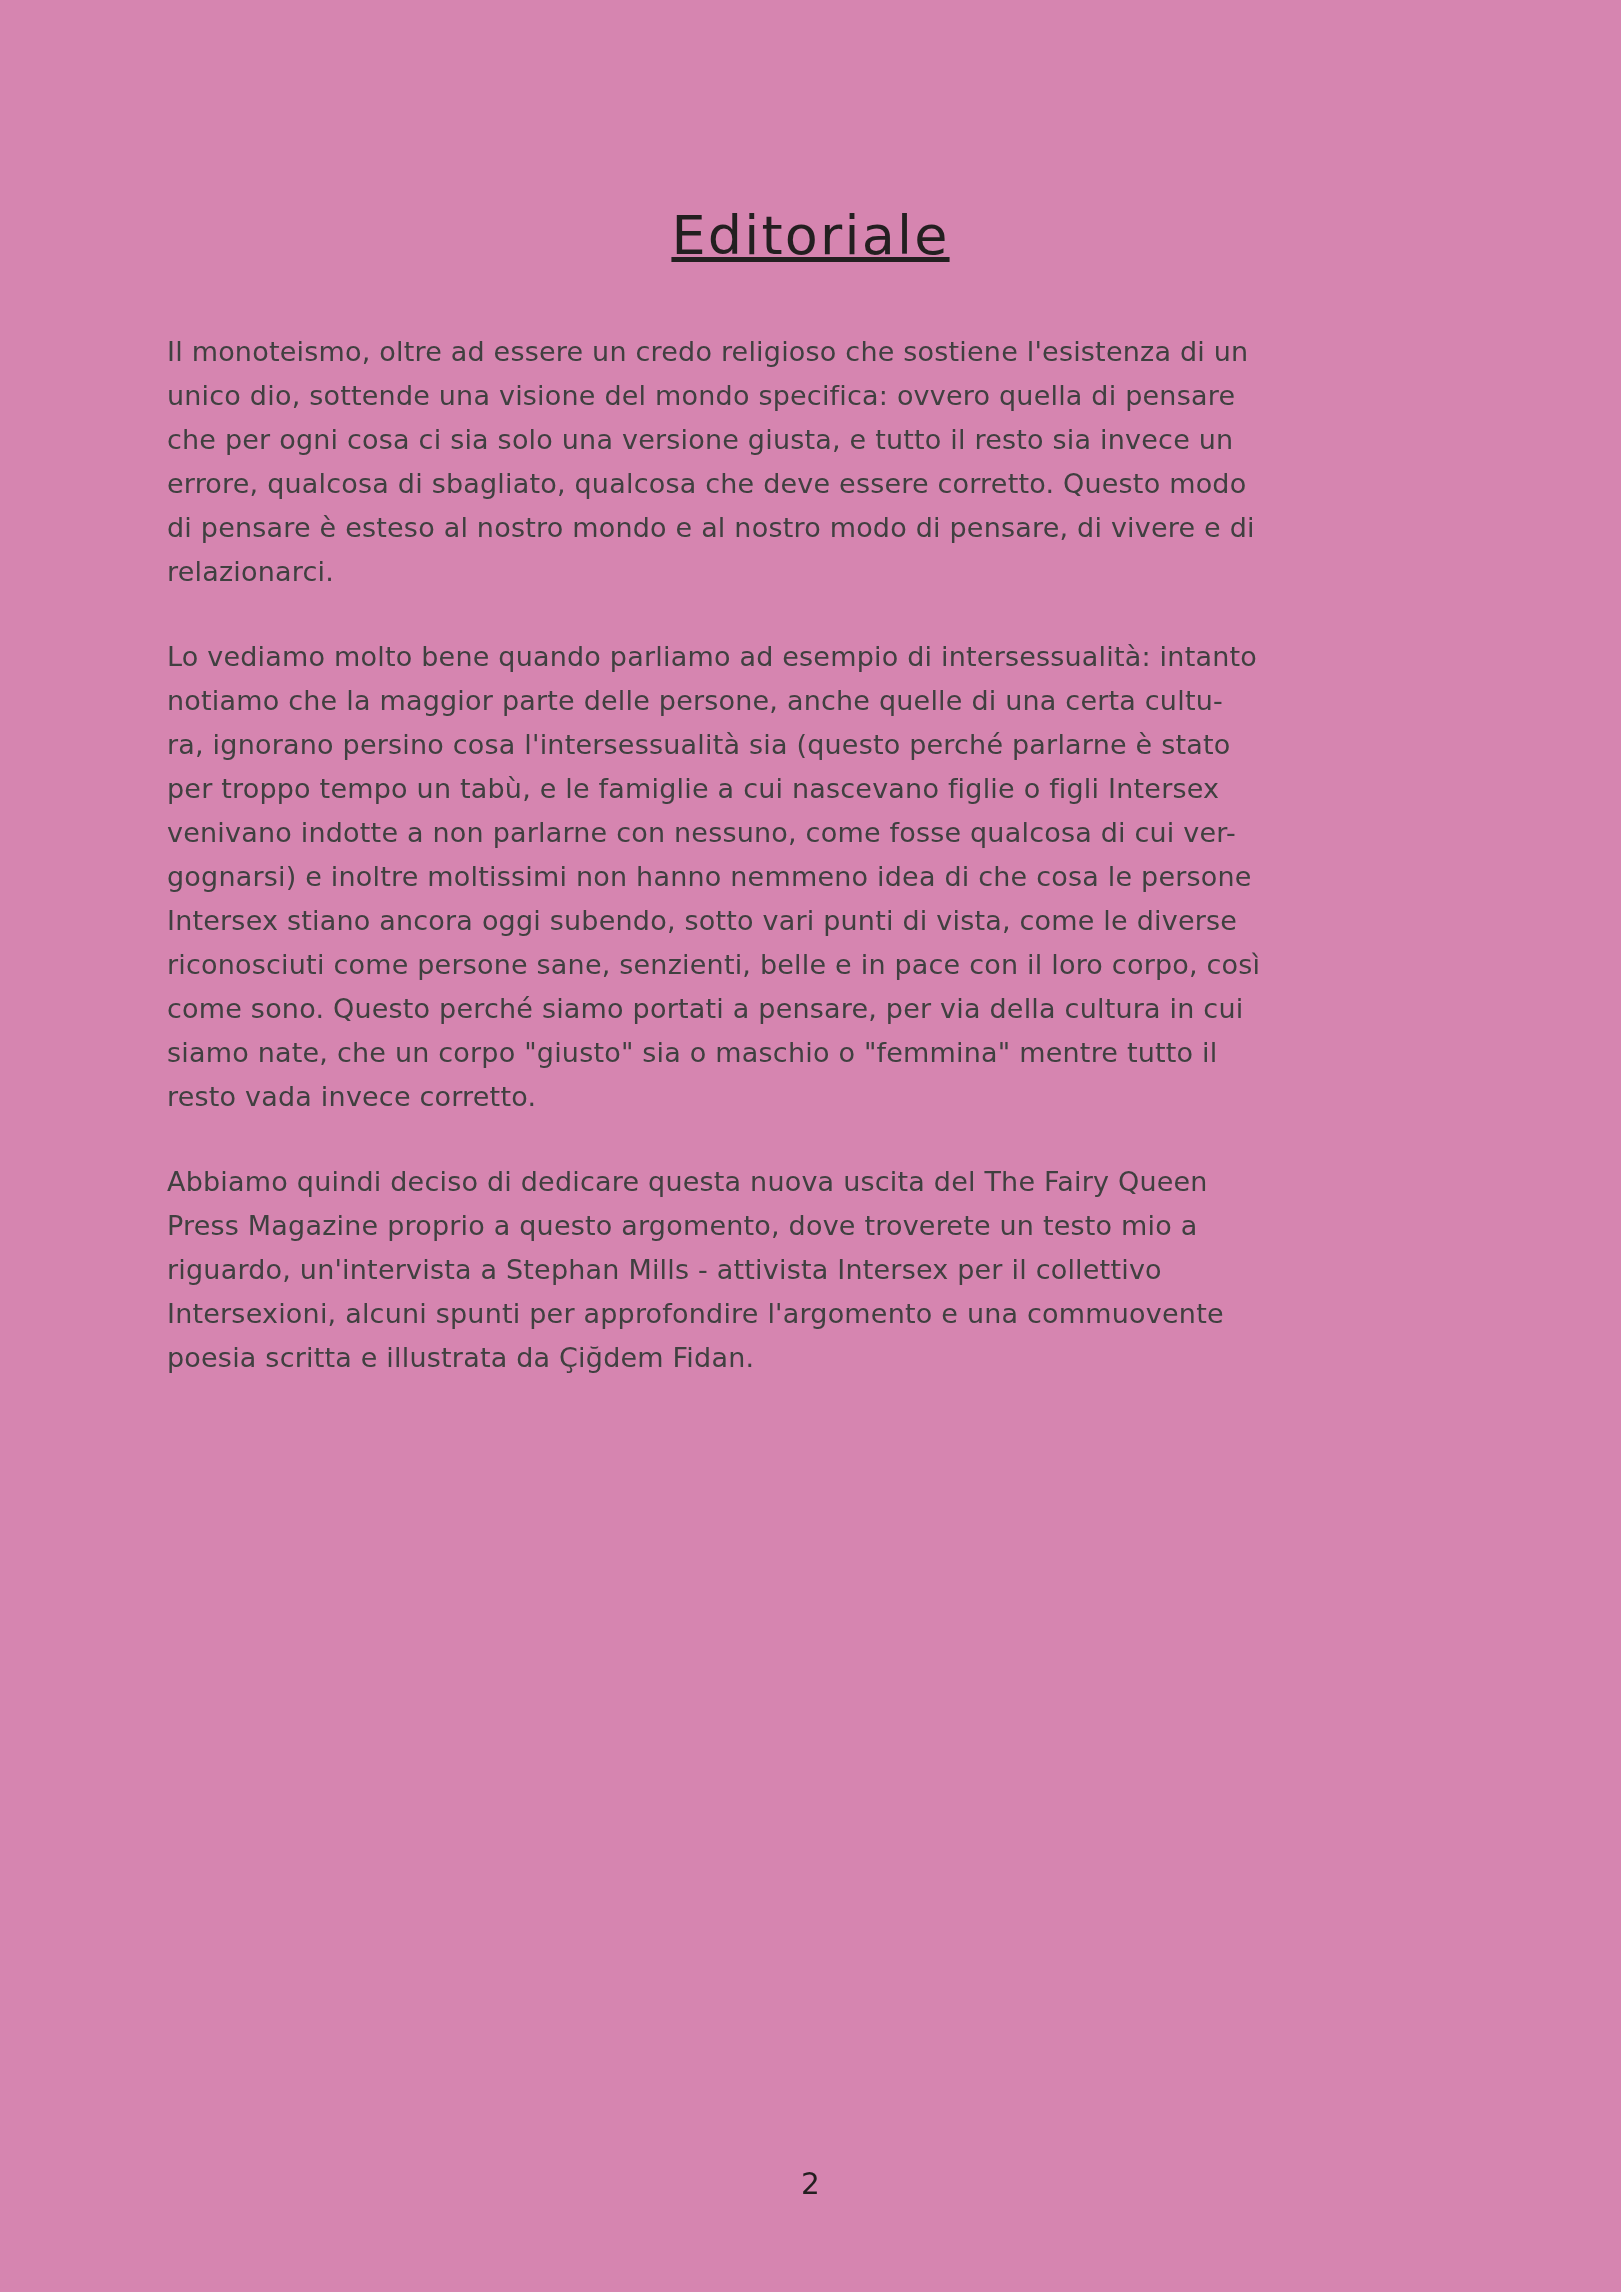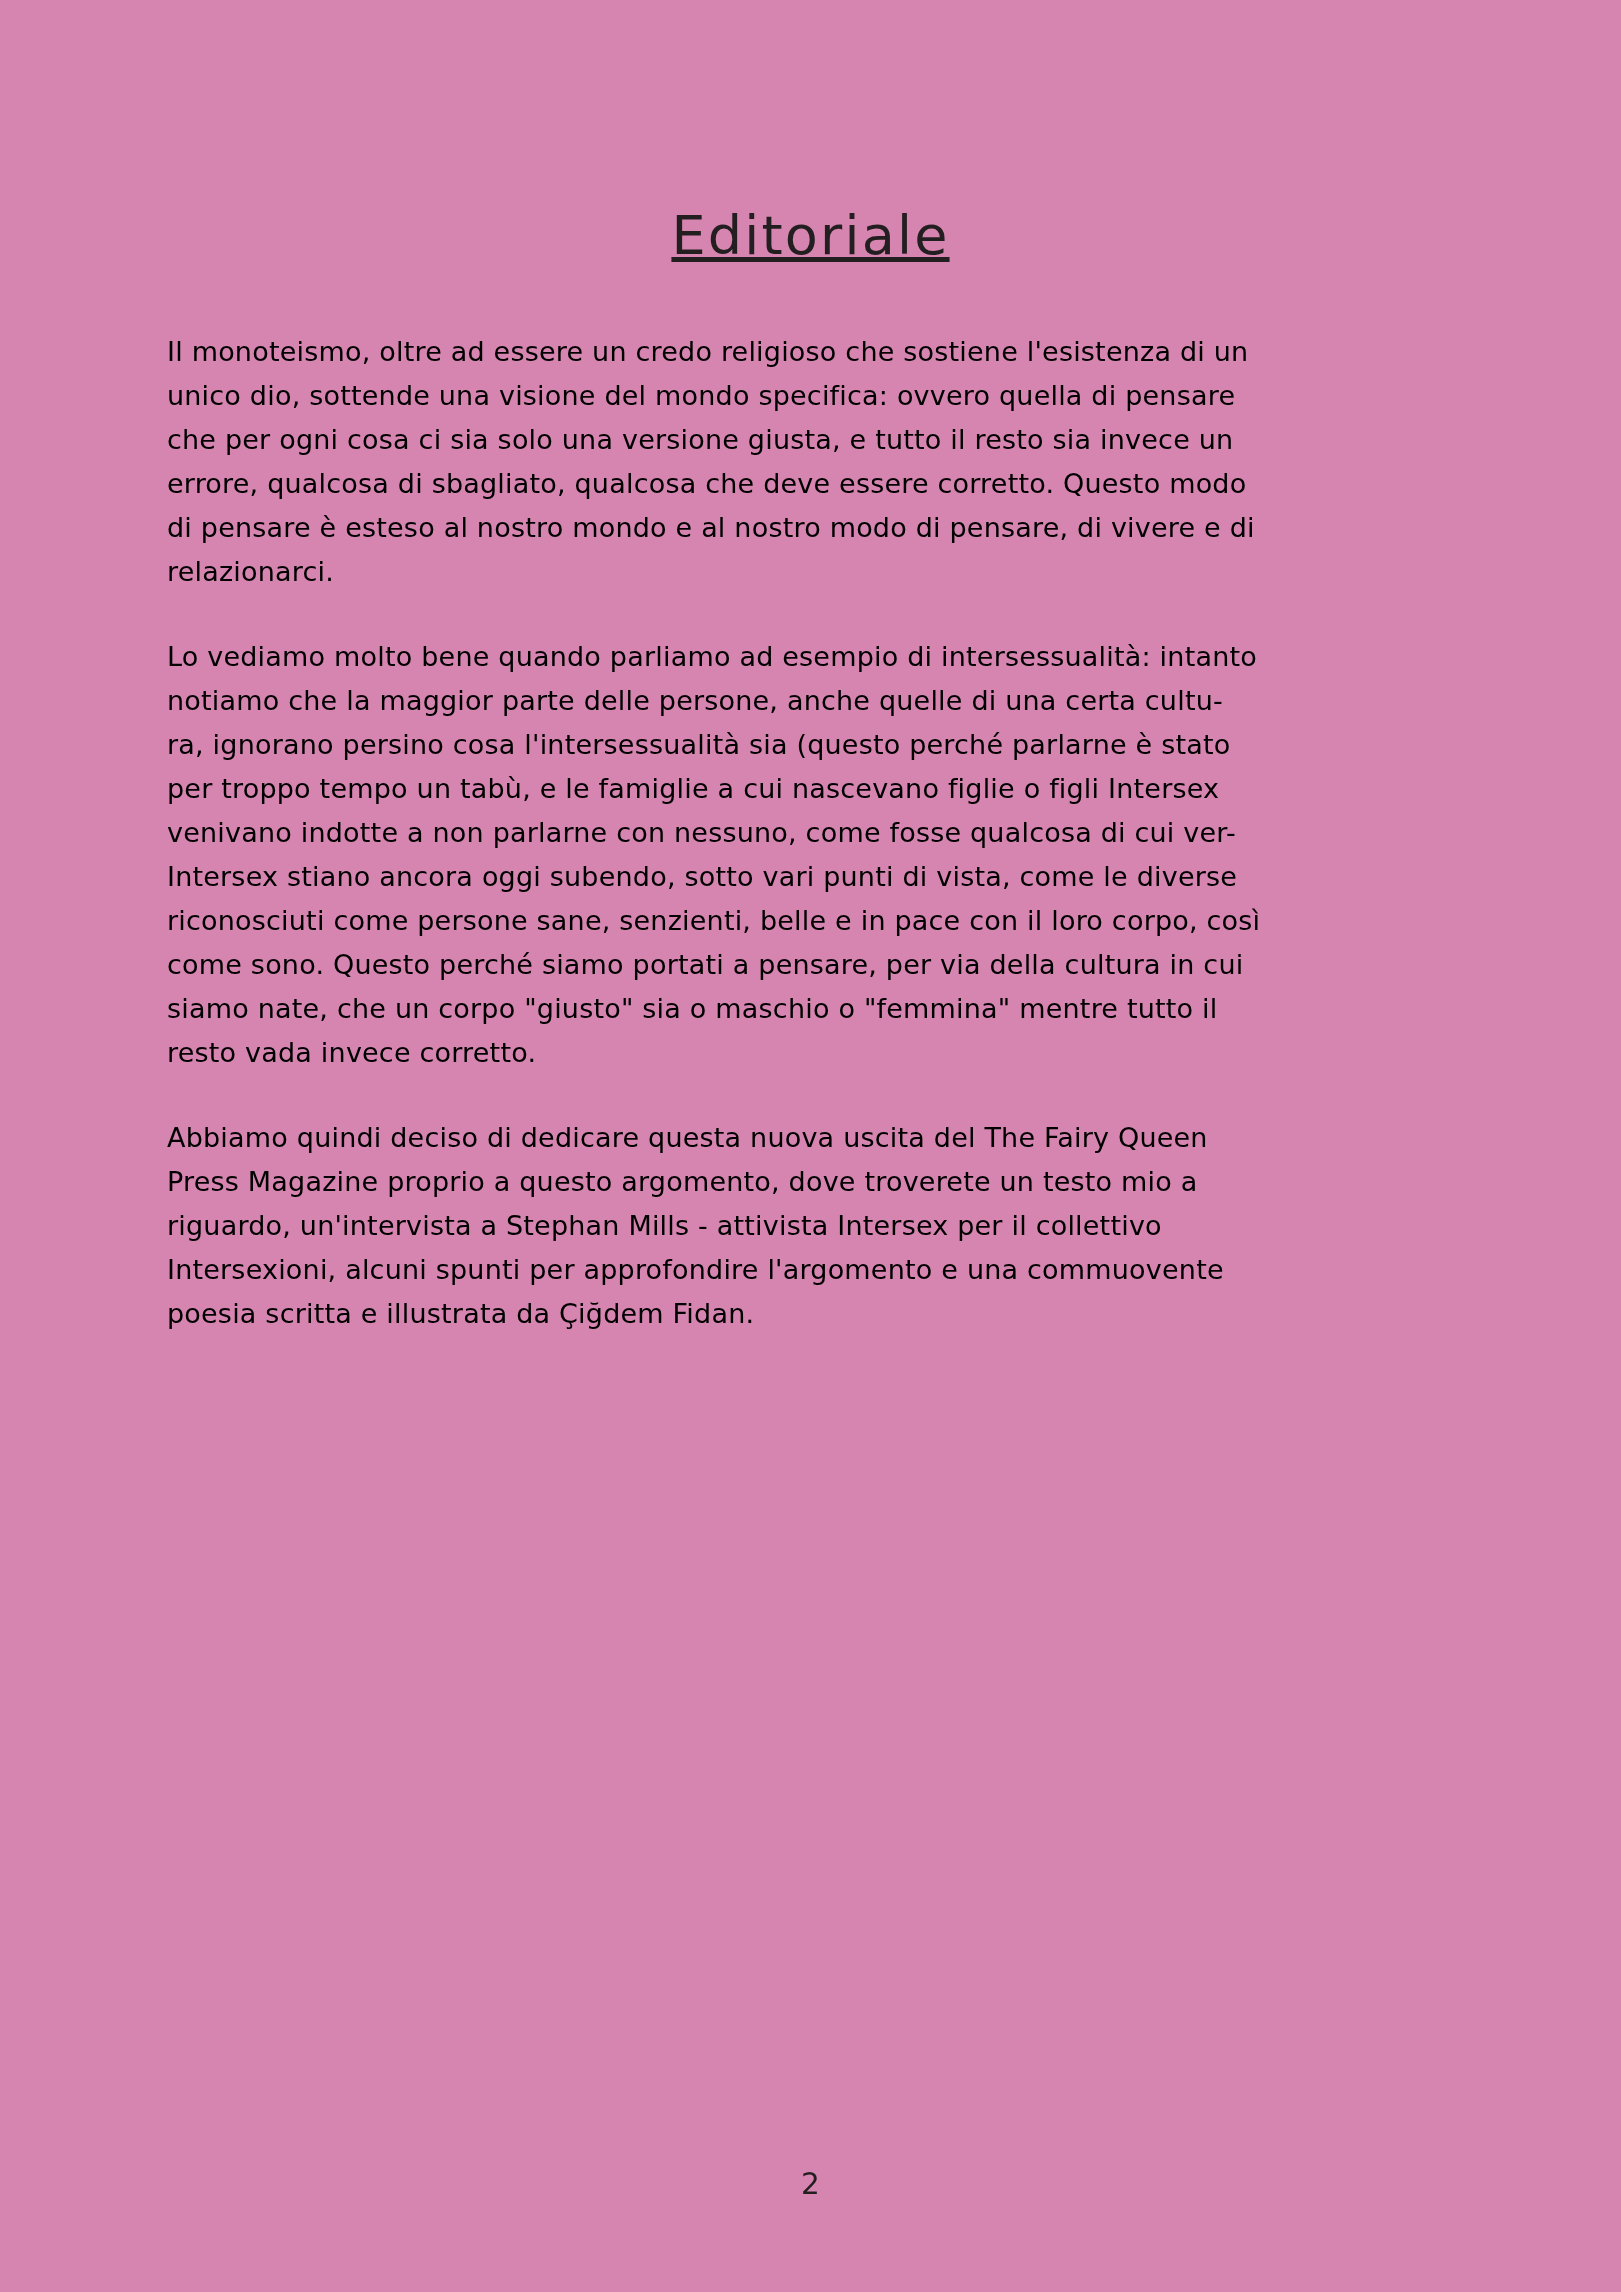--- a/index.html
+++ b/index.html
@@ -41,21 +41,21 @@
   .body-block {
     position: absolute;
     top: 330px;
     left: 167px;
     width: 1270px;
   }
 
   .para {
     font-family: "DejaVu Sans", sans-serif;
     font-size: 27px;
-    color: #000000;
+    color: #404040;
     letter-spacing: 0.2px;
     margin: 0 0 41px 0;
   }
 
   .para:last-child {
     margin-bottom: 8px;
   }
 
   .line {
     display: block;
@@ -97,20 +97,21 @@
       <span class="line">di pensare è esteso al nostro mondo e al nostro modo di pensare, di vivere e di</span>
       <span class="line">relazionarci.</span>
     </p>
 
     <p class="para p2">
       <span class="line">Lo vediamo molto bene quando parliamo ad esempio di intersessualità: intanto</span>
       <span class="line">notiamo che la maggior parte delle persone, anche quelle di una certa cultu-</span>
       <span class="line">ra, ignorano persino cosa l'intersessualità sia (questo perché parlarne è stato</span>
       <span class="line">per troppo tempo un tabù, e le famiglie a cui nascevano figlie o figli Intersex</span>
       <span class="line">venivano indotte a non parlarne con nessuno, come fosse qualcosa di cui ver-</span>
+      <span class="line">gognarsi) e inoltre moltissimi non hanno nemmeno idea di che cosa le persone</span>
       <span class="line">Intersex stiano ancora oggi subendo, sotto vari punti di vista, come le diverse</span>
       <span class="line">riconosciuti come persone sane, senzienti, belle e in pace con il loro corpo, così</span>
       <span class="line">come sono. Questo perché siamo portati a pensare, per via della cultura in cui</span>
       <span class="line">siamo nate, che un corpo "giusto" sia o maschio o "femmina" mentre tutto il</span>
       <span class="line">resto vada invece corretto.</span>
     </p>
 
     <p class="para p3">
       <span class="line">Abbiamo quindi deciso di dedicare questa nuova uscita del The Fairy Queen</span>
       <span class="line">Press Magazine proprio a questo argomento, dove troverete un testo mio a</span>

